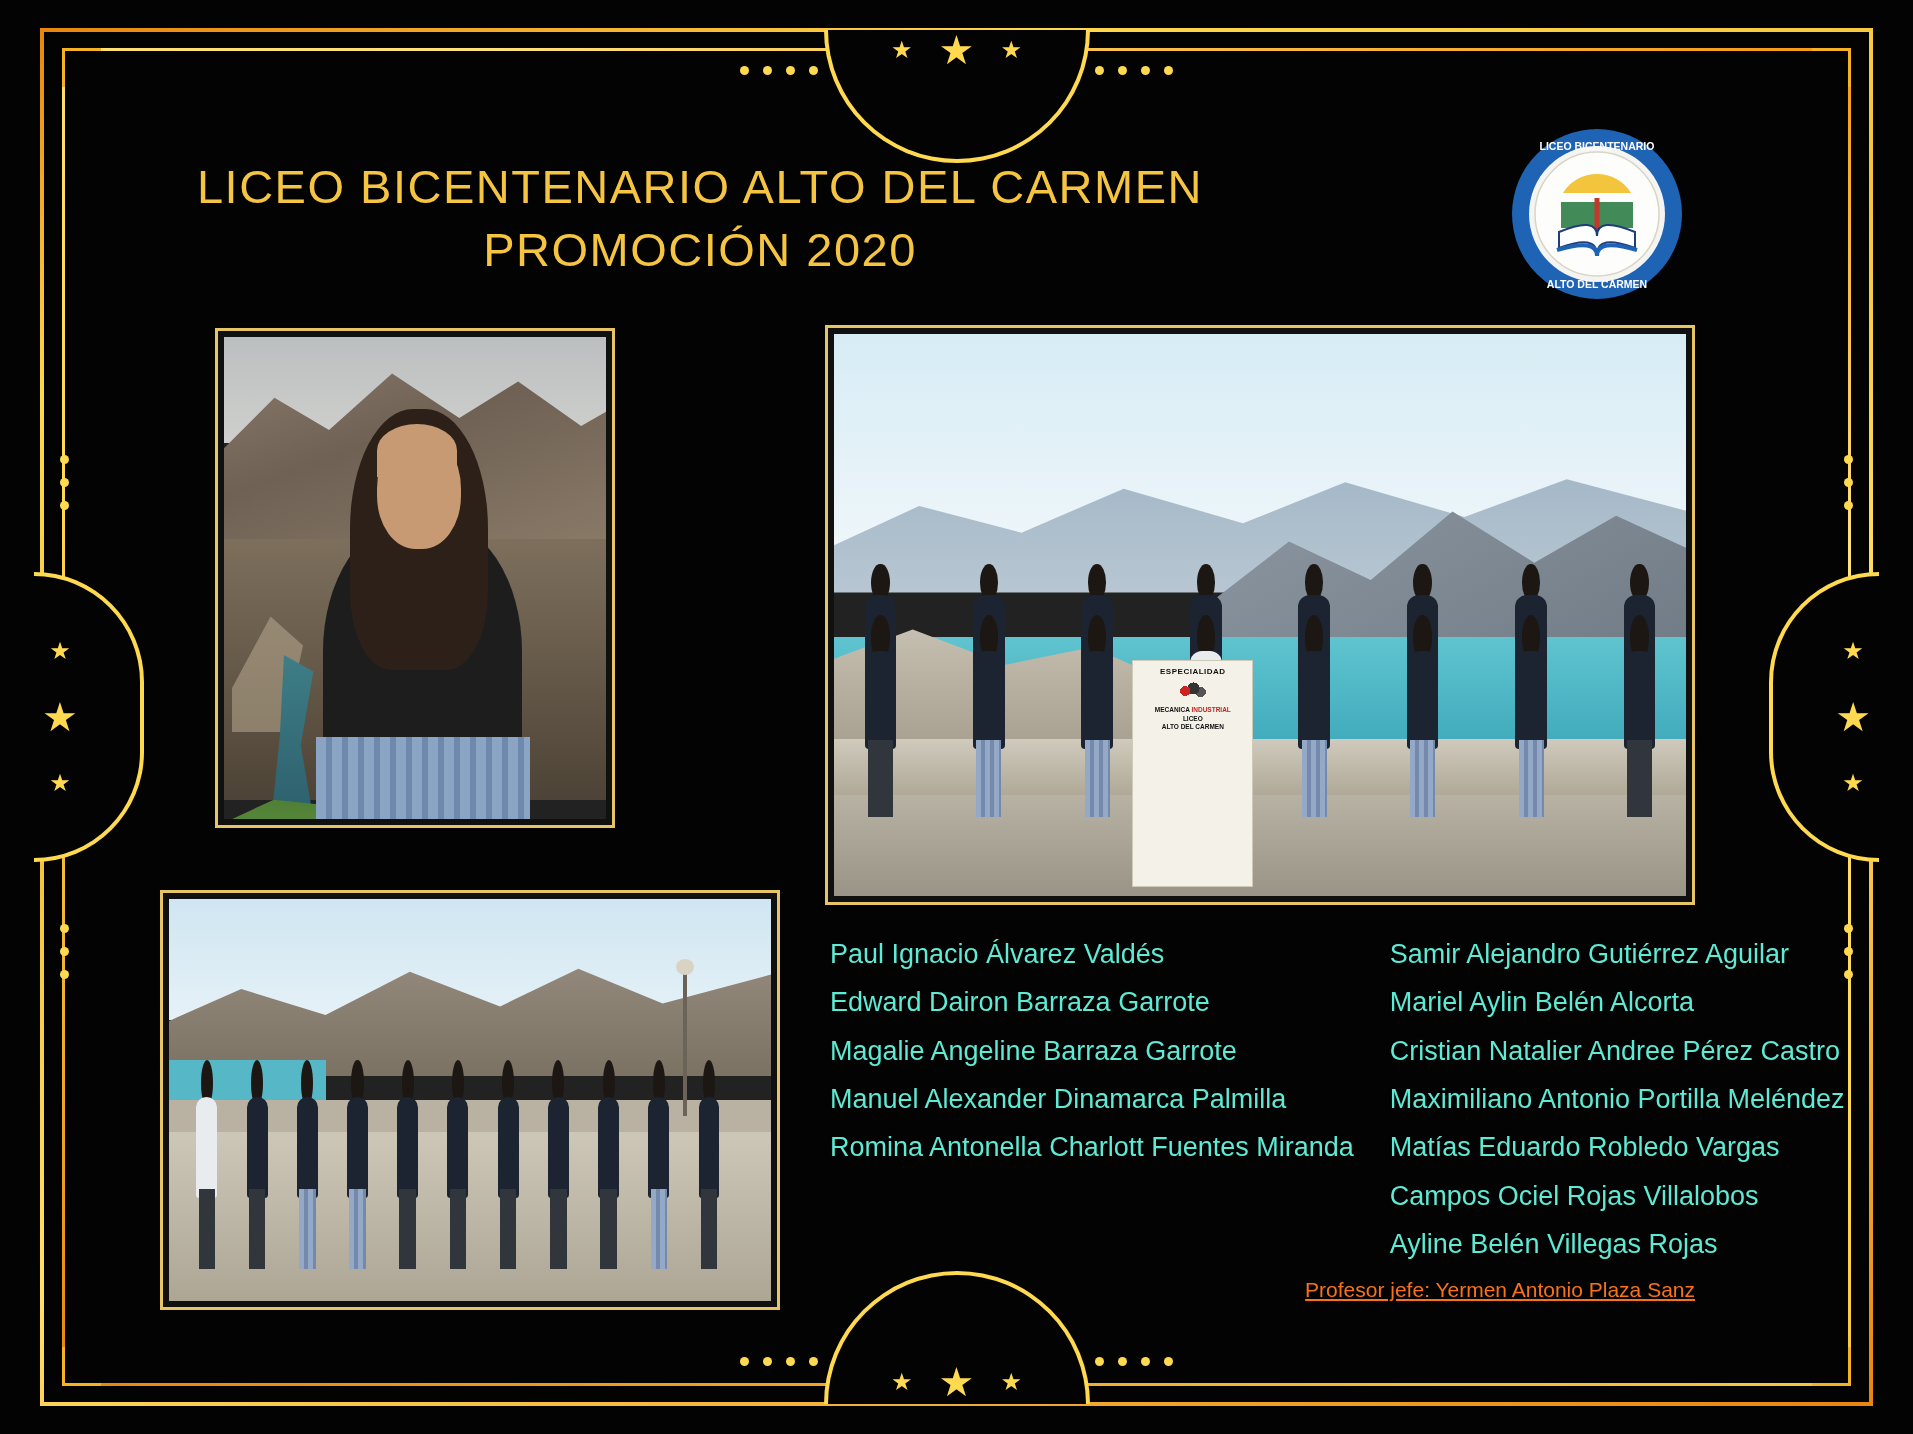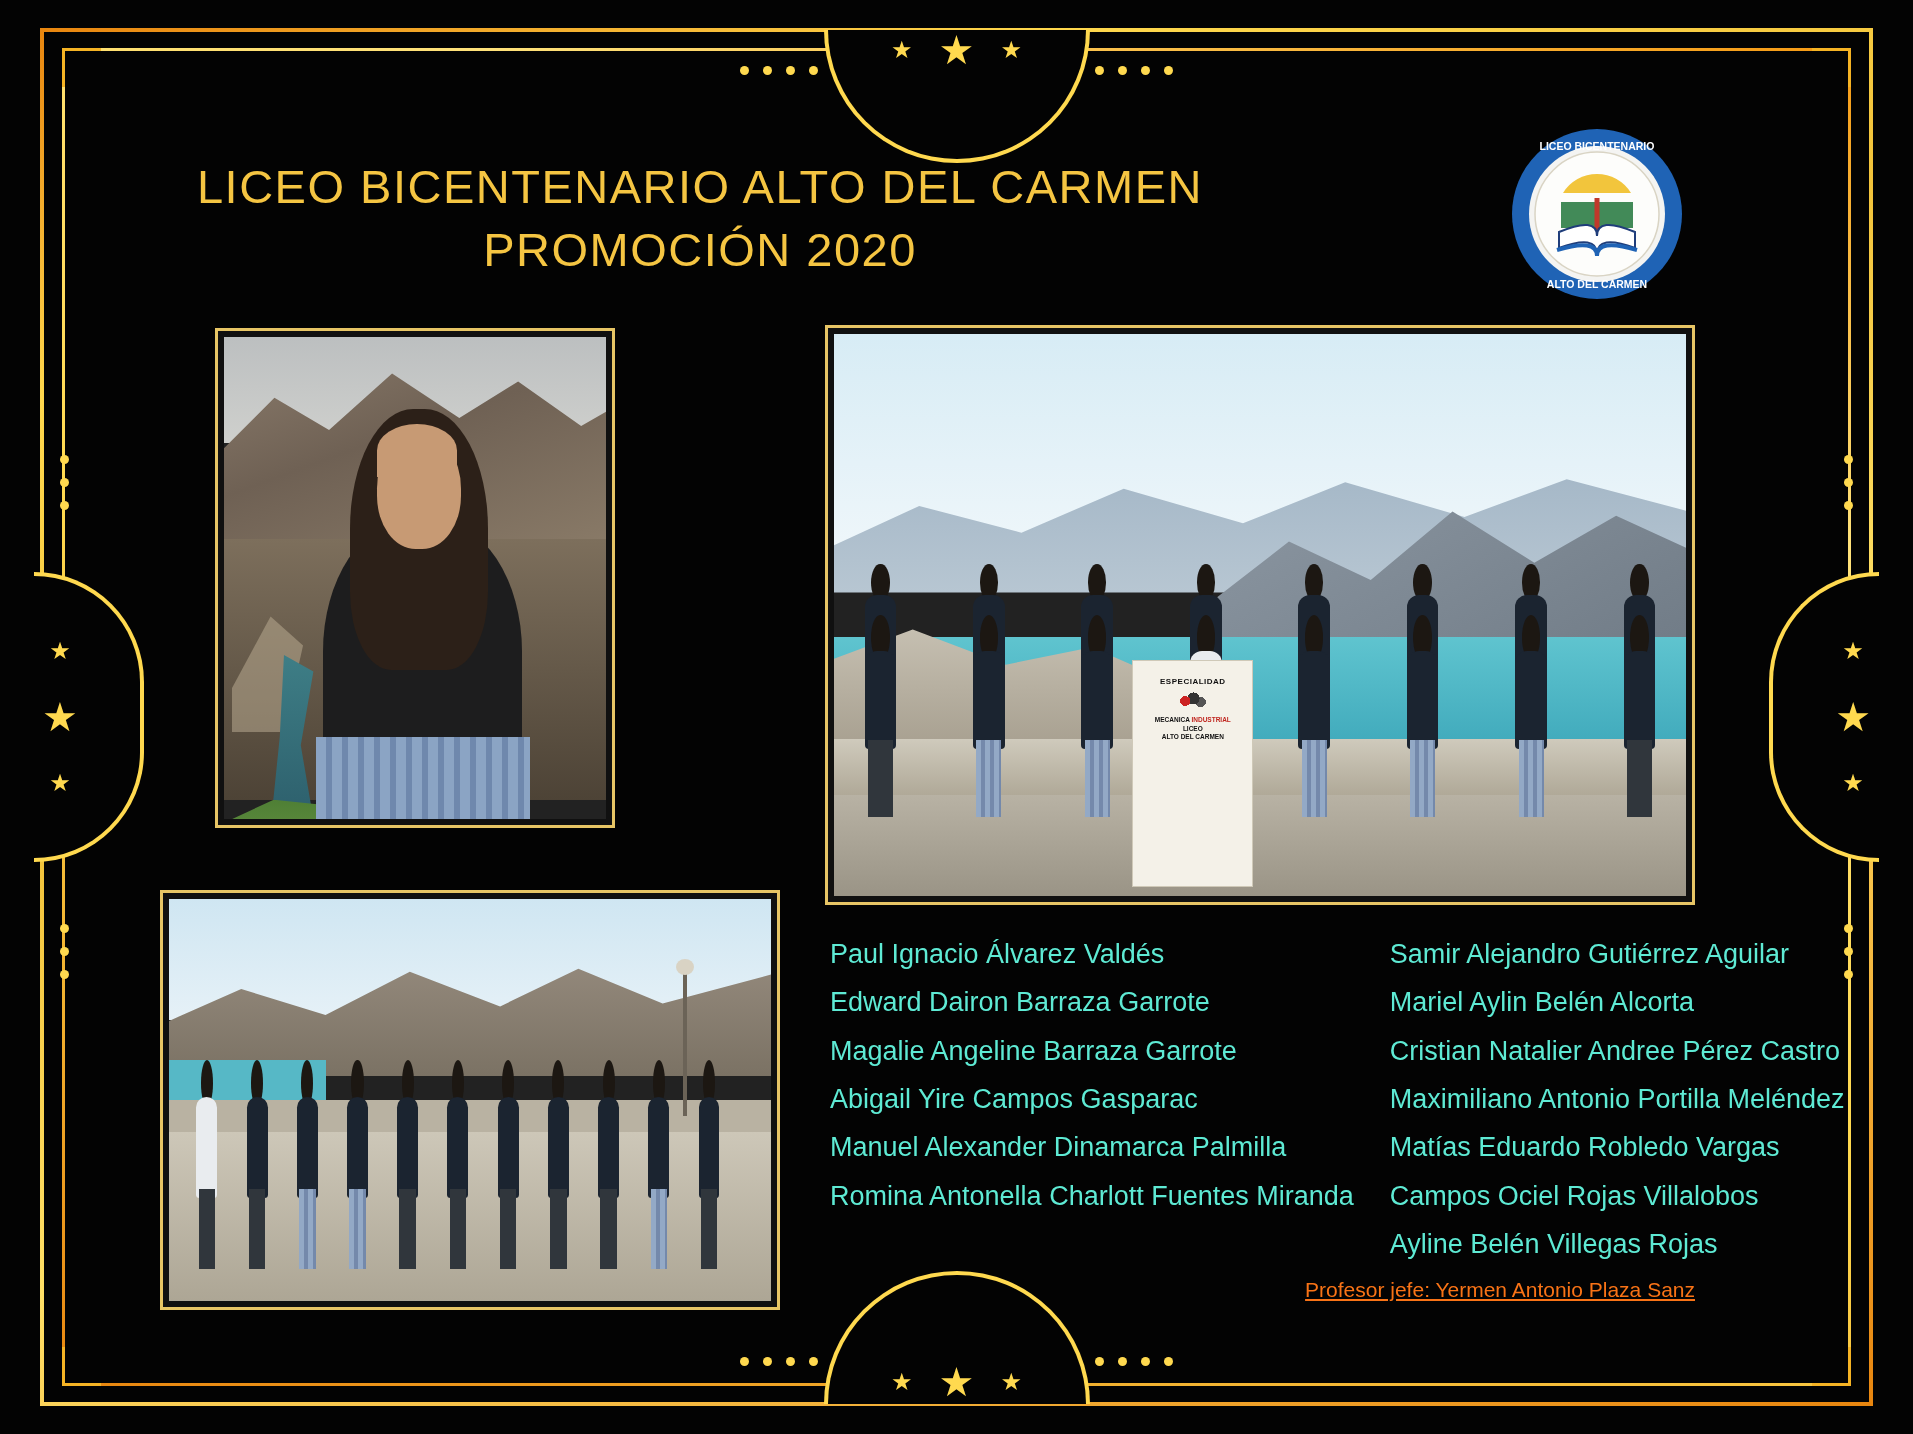--- a/index.html
+++ b/index.html
@@ -119,21 +119,21 @@
   .lk-row{position:absolute;left:3%;width:94%;display:flex;justify-content:space-between;align-items:flex-end;}
   .lk-row.back{top:41%;height:30%;}
   .lk-row.front{top:50%;height:36%;}
   .fig{width:5.2%;height:100%;position:relative;}
   .fig .h{position:absolute;left:28%;top:0;width:44%;height:22%;background:#1c1712;border-radius:50%;}
   .fig .t{position:absolute;left:12%;top:18%;width:76%;height:48%;background:#1b2430;border-radius:12px 12px 4px 4px;}
   .fig .l{position:absolute;left:20%;top:62%;width:60%;height:38%;background:#30363c;}
   .fig.skirt .l{background:repeating-linear-gradient(90deg,#93a9c6 0 5px,#7489ab 5px 9px);}
   .fig.white .t{background:#e9ecef;}
   .banner{position:absolute;left:35%;top:58%;width:14%;height:40%;background:#f4f1e8;border:1px solid #cfc9b8;}
-  .banner .bt{margin-top:16px;text-align:center;font-size:8px;color:#111;font-weight:bold;letter-spacing:.5px;}
+  .banner .bt{margin-top:6px;text-align:center;font-size:8px;color:#111;font-weight:bold;letter-spacing:.5px;}
   .banner .gear{margin:6px auto;width:26px;height:18px;background:
     radial-gradient(circle at 20% 50%,#c22 0 5px,transparent 5px),
     radial-gradient(circle at 52% 36%,#333 0 6px,transparent 6px),
     radial-gradient(circle at 80% 56%,#555 0 5px,transparent 5px);}
   .banner .bb{text-align:center;font-size:6.5px;color:#111;font-weight:bold;line-height:1.35;}
   .banner .bb .red{color:#c0261f;}
 
   
   .wk-sky{height:30%;background:linear-gradient(#cfe6f2,#e6f1f7);}
   .wk-mtn{position:absolute;top:8%;left:0;width:100%;height:36%;background:linear-gradient(#9a8f82,#7b7264);clip-path:polygon(0 62%,12% 40%,26% 58%,40% 28%,55% 52%,68% 26%,82% 50%,100% 30%,100% 100%,0 100%);}
@@ -451,21 +451,20 @@
           </div>
       </div>
     </div>
   </div>
 
   <div class="names">
     <div class="col">
       <div class="name">Paul Ignacio Álvarez Valdés</div>
       <div class="name">Edward Dairon Barraza Garrote</div>
       <div class="name">Magalie Angeline Barraza Garrote</div>
-      <div class="name">Abigail Yire Campos Gasparac</div>
       <div class="name">Manuel Alexander Dinamarca Palmilla</div>
       <div class="name">Romina Antonella Charlott Fuentes Miranda</div>
     </div>
     <div class="col">
       <div class="name">Samir Alejandro Gutiérrez Aguilar</div>
       <div class="name">Mariel Aylin Belén Alcorta</div>
       <div class="name">Cristian Natalier Andree Pérez Castro</div>
       <div class="name">Maximiliano Antonio Portilla Meléndez</div>
       <div class="name">Matías Eduardo Robledo Vargas</div>
       <div class="name">Campos Ociel Rojas Villalobos</div>

